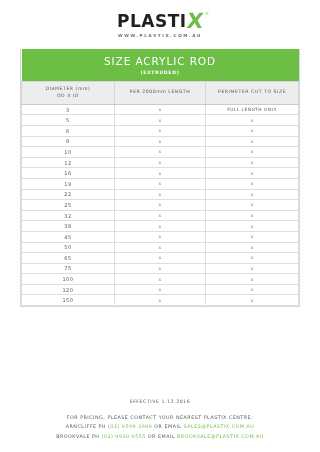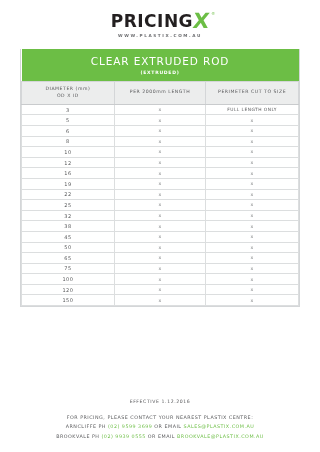--- a/index.html
+++ b/index.html
@@ -161,40 +161,40 @@
   }
   .green { color: #6CBE45; }
 </style>
 </head>
 <body>
 
 <div class="page">
 
   <div class="logo-block">
     <div class="logo-wordmark">
-      <span class="logo-plasti">PRICING</span>
+      <span class="logo-plasti">PLASTI</span>
       <span class="logo-x-wrap">
         <span class="logo-x">X</span>
         <span class="logo-reg">®</span>
       </span>
     </div>
     <div class="logo-url">WWW.PLASTIX.COM.AU</div>
   </div>
 
   <div class="table-wrap">
     <table class="price">
       <colgroup>
         <col class="col-a">
         <col class="col-b">
         <col class="col-c">
       </colgroup>
       <thead>
         <tr>
           <th class="banner-cell" colspan="3">
-            <div class="banner-title">CLEAR EXTRUDED ROD</div>
+            <div class="banner-title">SIZE ACRYLIC ROD</div>
             <div class="banner-sub">(EXTRUDED)</div>
           </th>
         </tr>
       </thead>
       <thead class="cols">
         <tr>
           <th>
             <span>DIAMETER (mm)</span><br>
             <span>OD X ID</span>
           </th>

